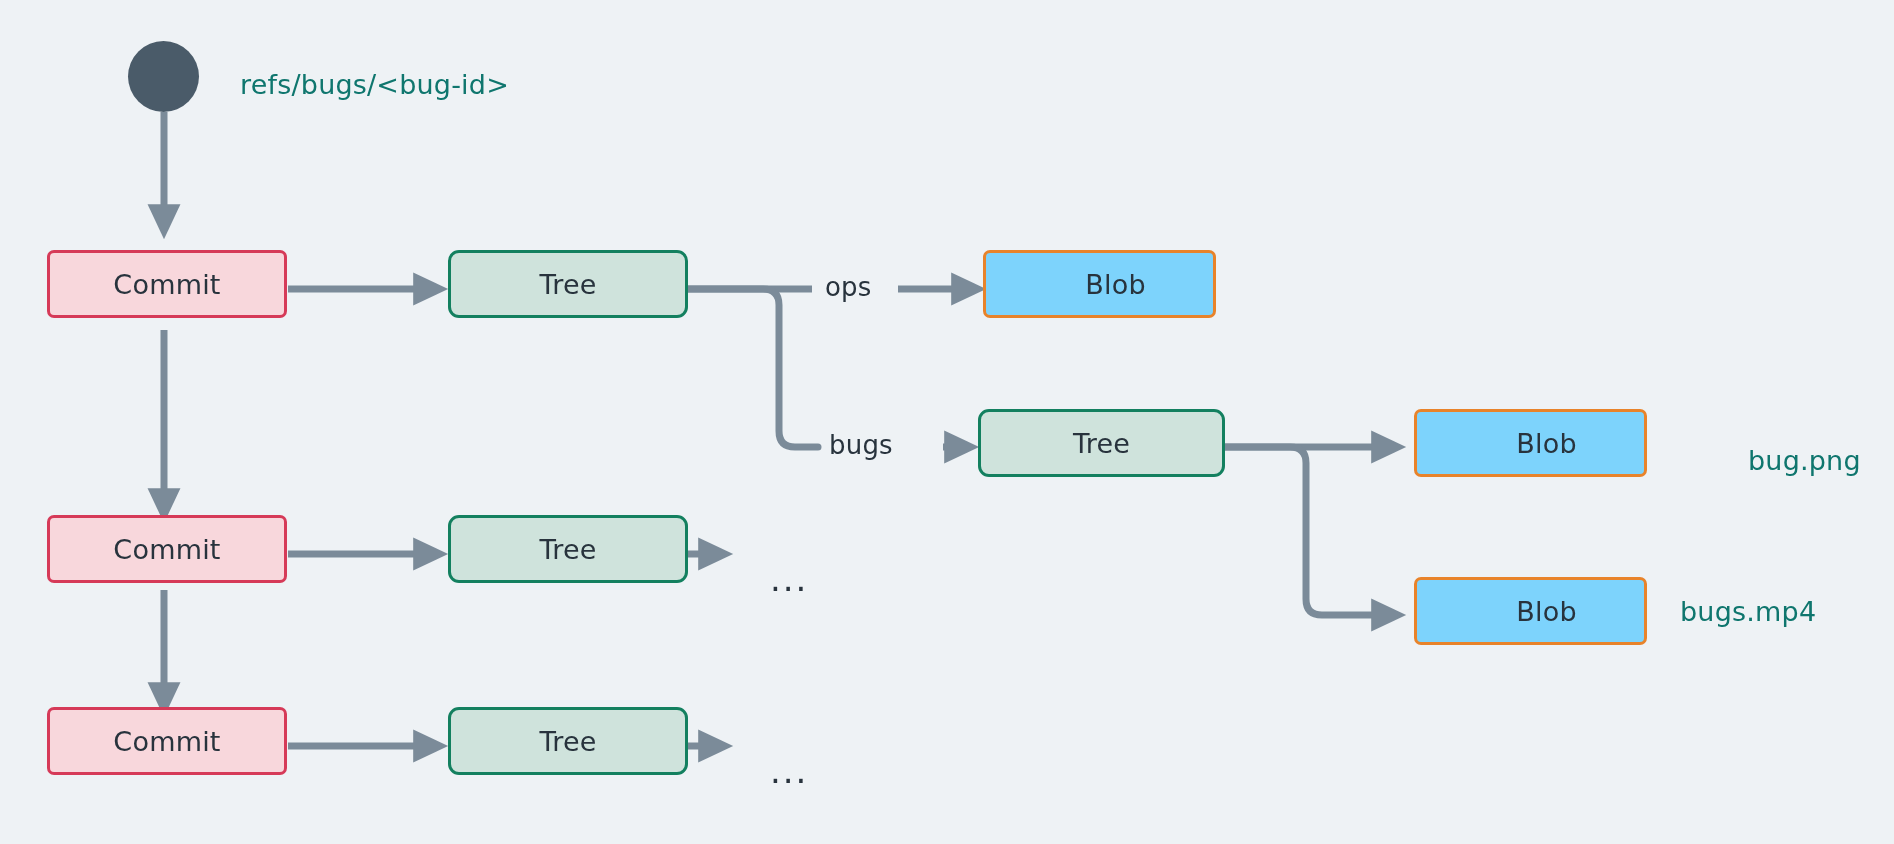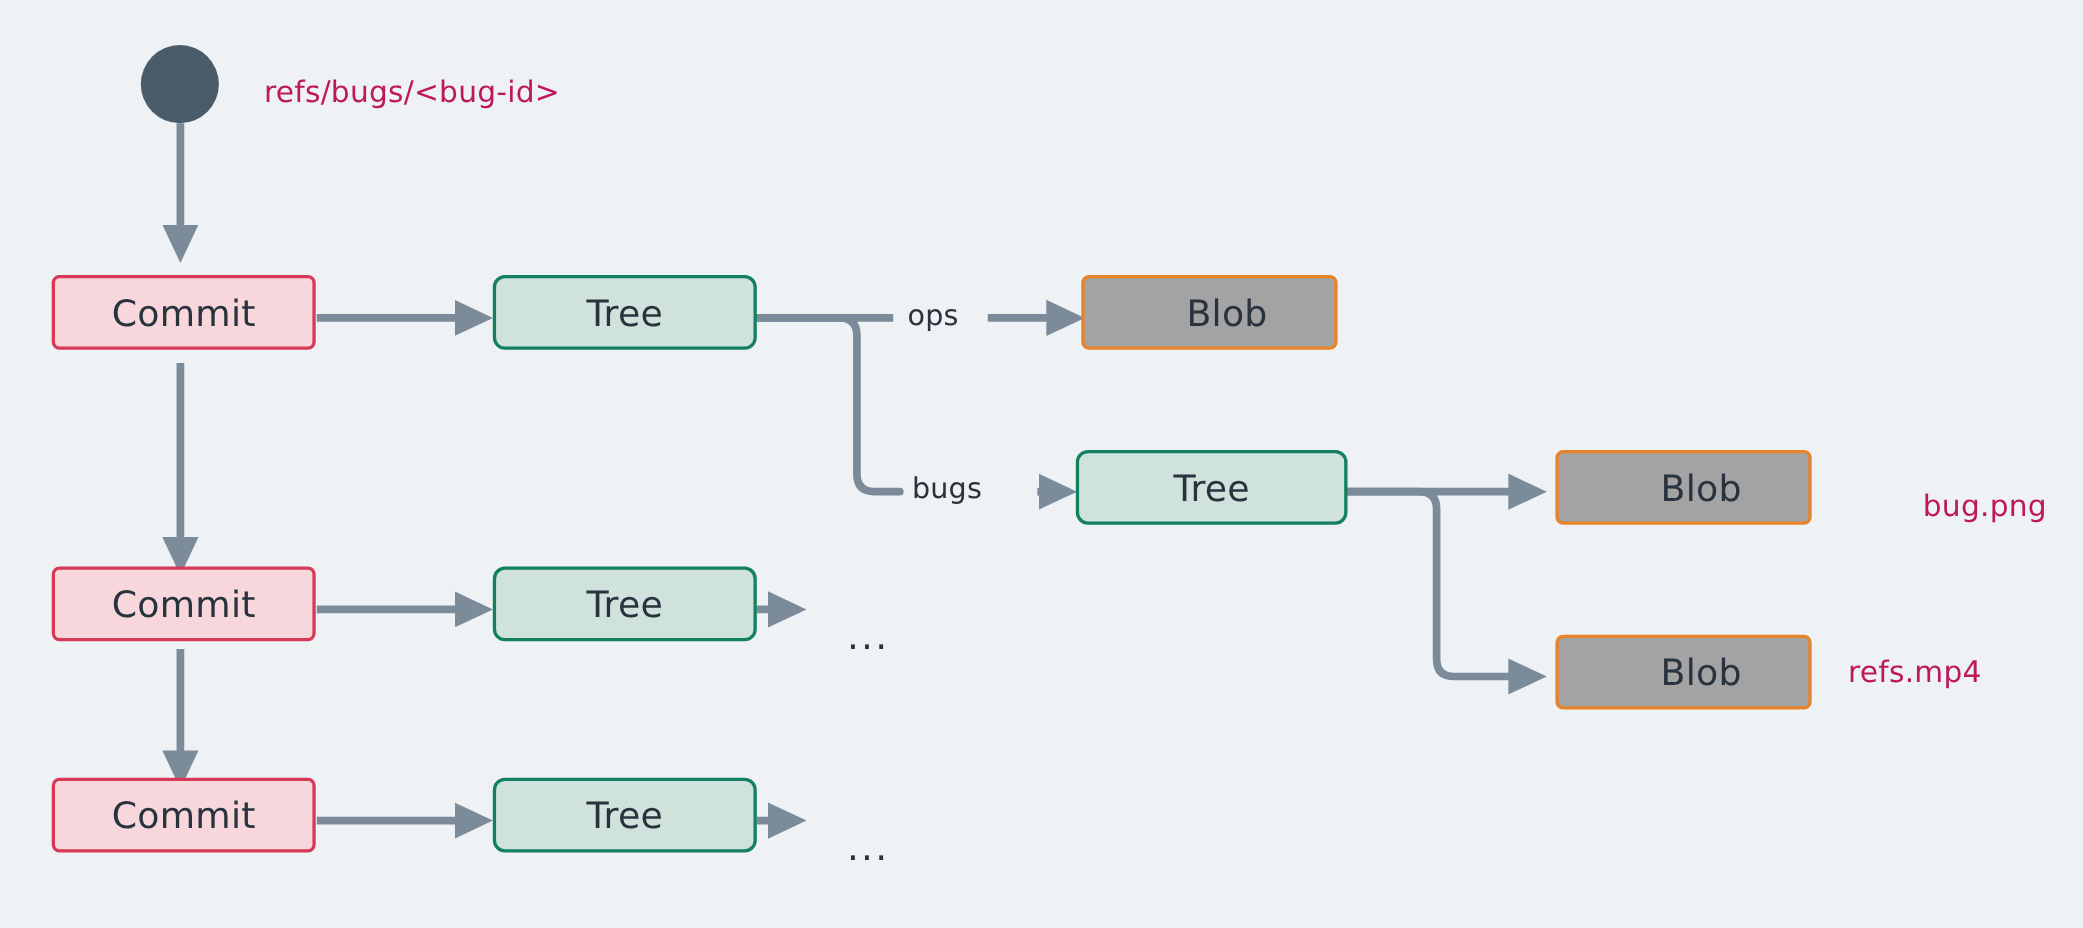--- a/index.html
+++ b/index.html
@@ -28,48 +28,48 @@
   }
   .node {
     position: absolute;
     box-sizing: border-box;
     display: flex;
     align-items: center;
     justify-content: center;
     border-radius: 7px;
     border-style: solid;
     border-width: 3px;
-    font-size: 33px;
+    font-size: 27px;
     letter-spacing: 0.2px;
     color: #28333d;
     white-space: nowrap;
   }
   .node-commit {
     background: #f8d7dc;
     border-color: #d63a58;
   }
   .node-tree {
     background: #cfe3dc;
     border-color: #13805f;
     border-radius: 11px;
   }
   .node-blob {
-    background: #a3a3a3;
+    background: #7dd3fc;
     border-color: #e8832a;
     padding-left: 32px;
   }
   .ref-dot {
     position: absolute;
     border-radius: 50%;
     background: #4a5b69;
   }
   .plain-label {
     position: absolute;
     font-size: 27px;
-    color: #be185d;
+    color: #0f766e;
     white-space: nowrap;
     letter-spacing: 0.2px;
   }
   .edge-label {
     position: absolute;
     font-size: 26px;
     color: #28333d;
     background: #eef2f5;
     white-space: nowrap;
     padding: 0 3px;
@@ -138,18 +138,18 @@
 
   <div class="edge-label" style="left:822px; top:272px;text-align:center;">ops</div>
   <div class="edge-label" style="left:826px; top:430px;">bugs</div>
 
   <div class="node node-blob" style="left:983px; top:250px; width:233px; height:68px;">Blob</div>
   <div class="node node-tree" style="left:978px; top:409px; width:247px; height:68px;">Tree</div>
   <div class="node node-blob" style="left:1414px; top:409px; width:233px; height:68px;">Blob</div>
   <div class="node node-blob" style="left:1414px; top:577px; width:233px; height:68px;">Blob</div>
 
   <div class="plain-label" style="left:1748px; top:428px;margin-top:17px;">bug.png</div>
-  <div class="plain-label" style="left:1680px; top:596px;">refs.mp4</div>
+  <div class="plain-label" style="left:1680px; top:596px;">bugs.mp4</div>
 
   <div class="ellipsis" style="left:770px; top:562px;">...</div>
   <div class="ellipsis" style="left:770px; top:754px;">...</div>
 
 </div>
 
 </body></html>

